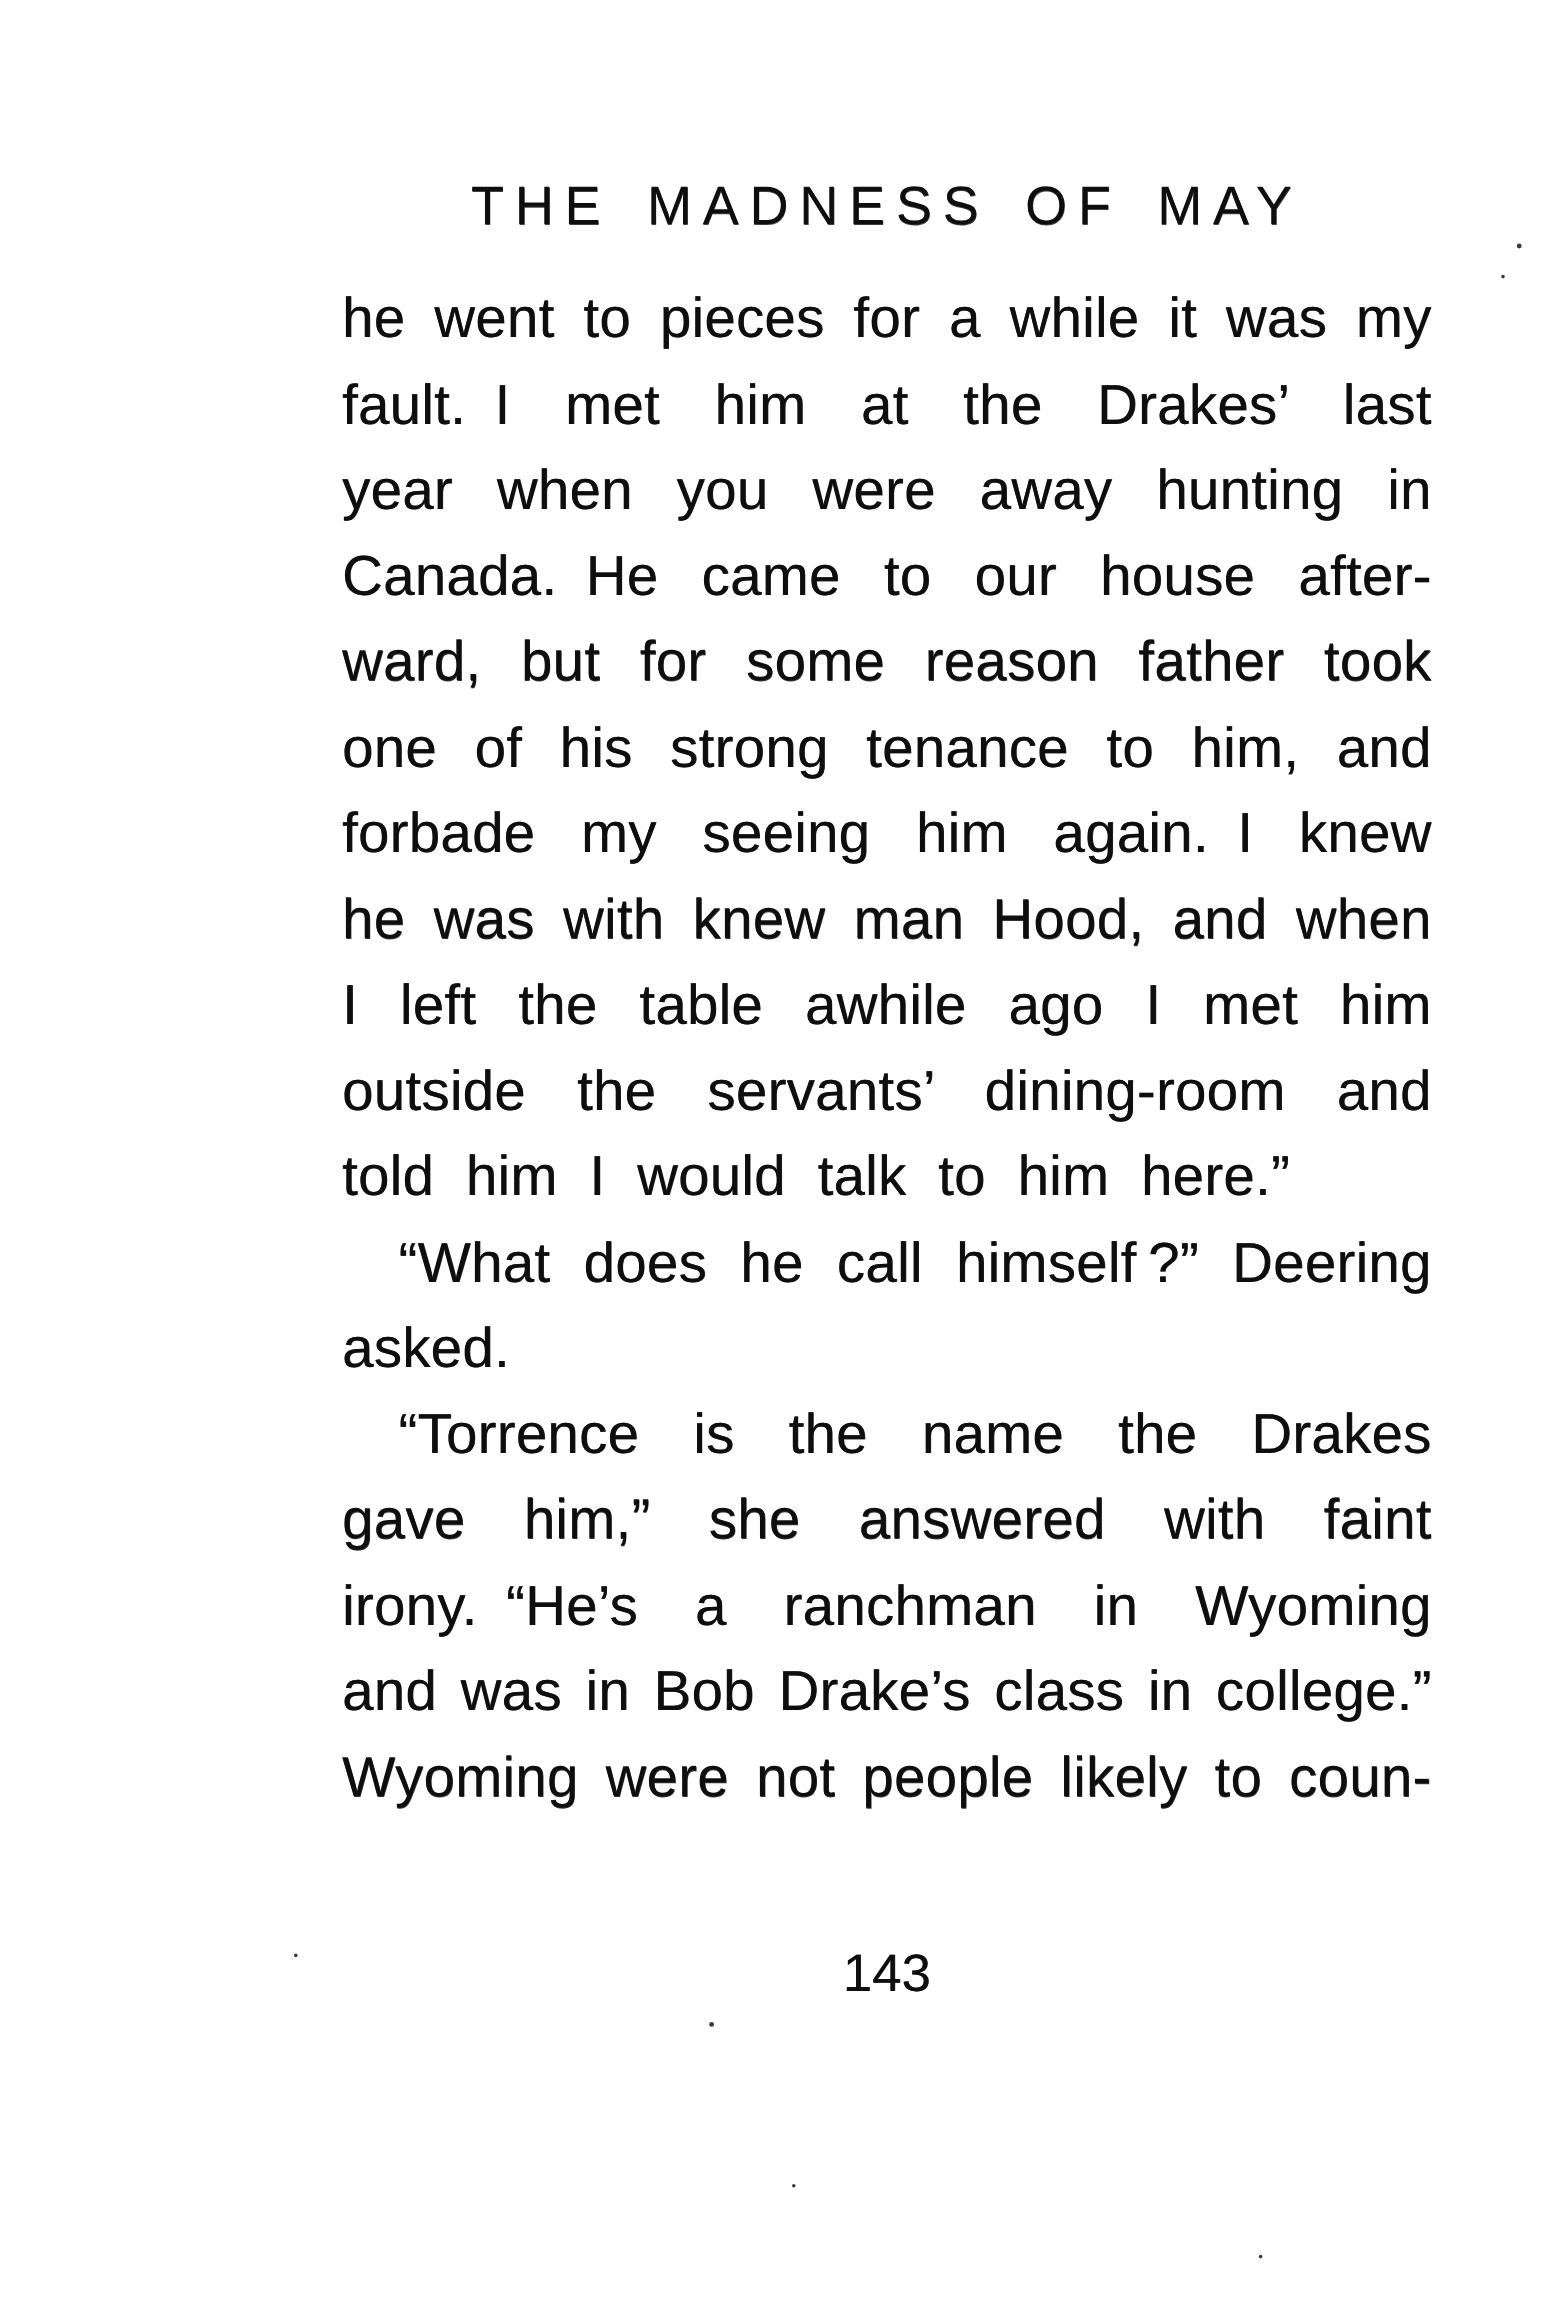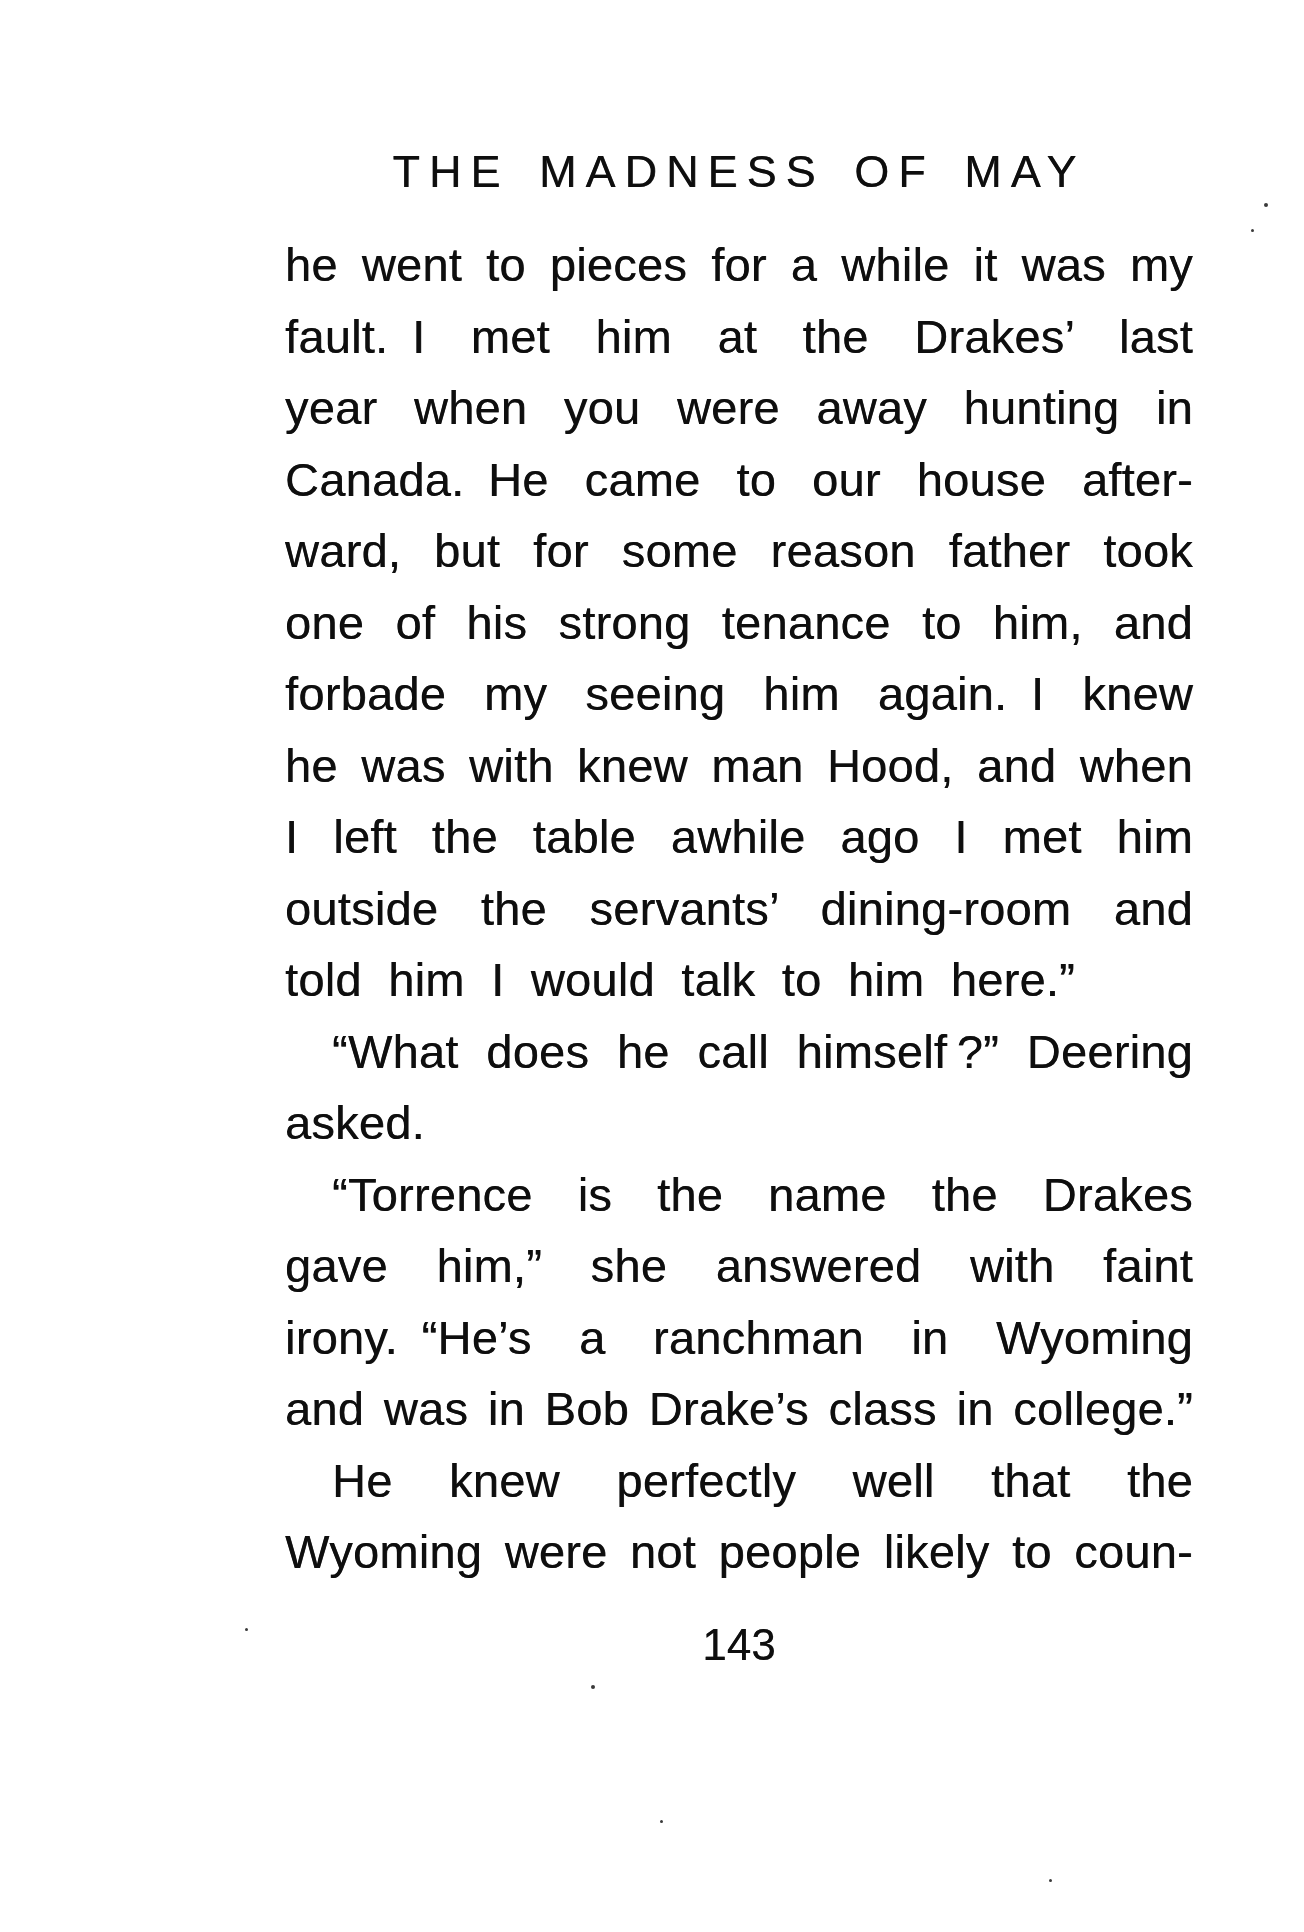--- a/index.html
+++ b/index.html
@@ -88,21 +88,20 @@
       <div class="line just">he was with knew man Hood, and when</div>
       <div class="line just">I left the table awhile ago I met him</div>
       <div class="line just">outside the servants’ dining-room and</div>
       <div class="line semi">told him I would talk to him here.”</div>
       <div class="line just indent">“What does he call himself ?” Deering</div>
       <div class="line plain">asked.</div>
       <div class="line just indent">“Torrence is the name the Drakes</div>
       <div class="line just">gave him,” she answered with faint</div>
       <div class="line just">irony. “He’s a ranchman in Wyoming</div>
       <div class="line just">and was in Bob Drake’s class in college.”</div>
-      <div class="line just indent">He knew perfectly well that the</div>
       <div class="line just">Wyoming were not people likely to coun-</div>
     </div>
 
   <div class="folio">143</div>
 
   <div class="speck" style="left:1264px; top:203px;"></div>
   <div class="speck" style="left:1251px; top:229px; width:3px; height:3px;"></div>
   <div class="speck" style="left:245px; top:1628px; width:3px; height:3px;"></div>
   <div class="speck" style="left:591px; top:1685px;"></div>
   <div class="speck" style="left:660px; top:1820px; width:3px; height:3px;"></div>

